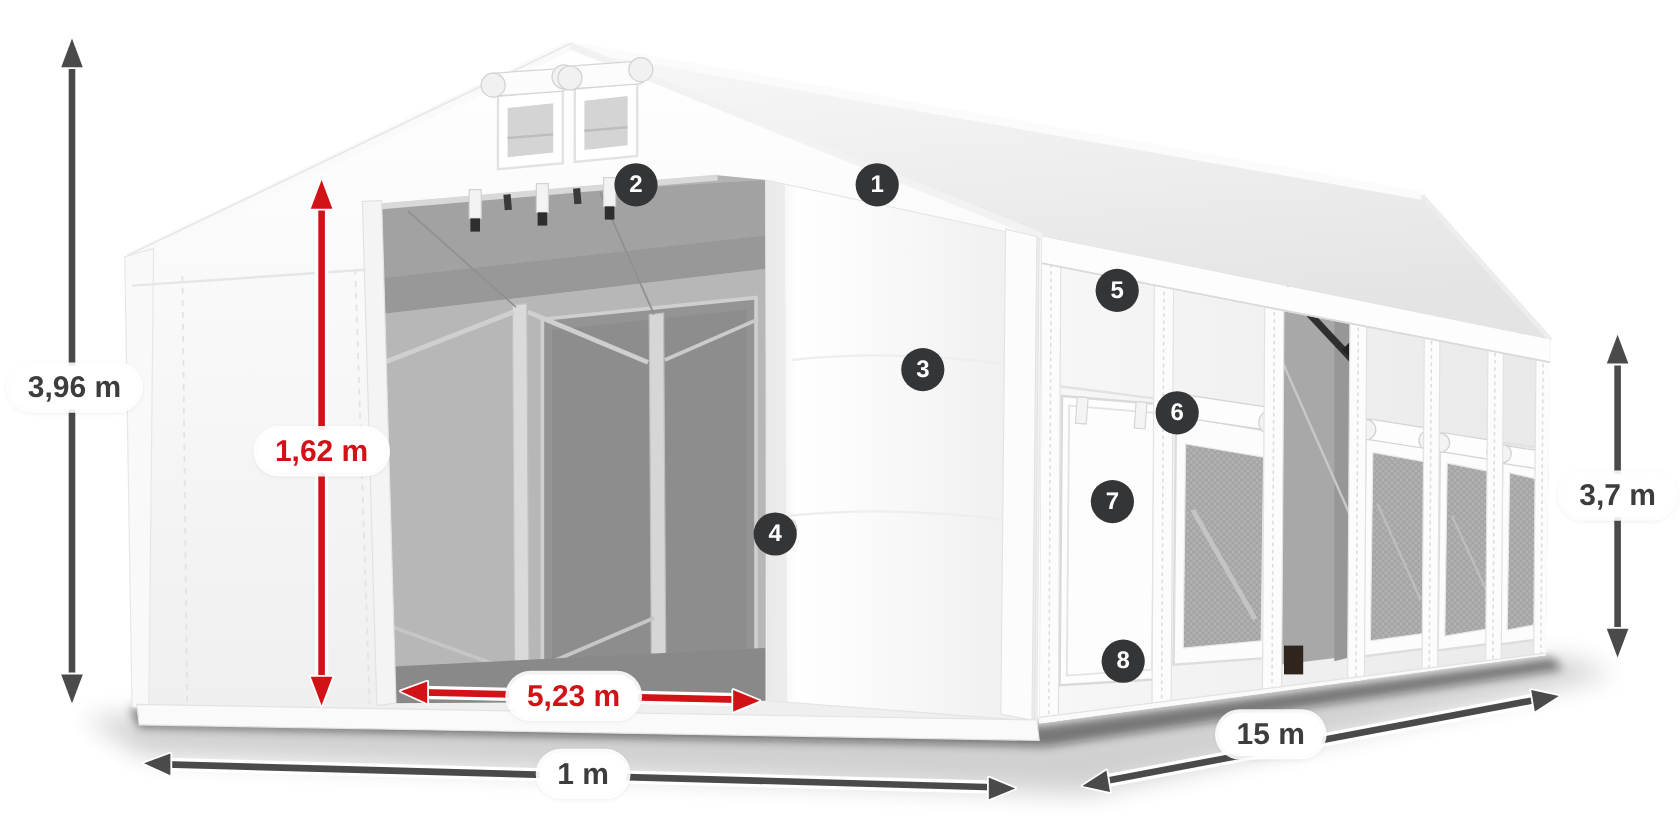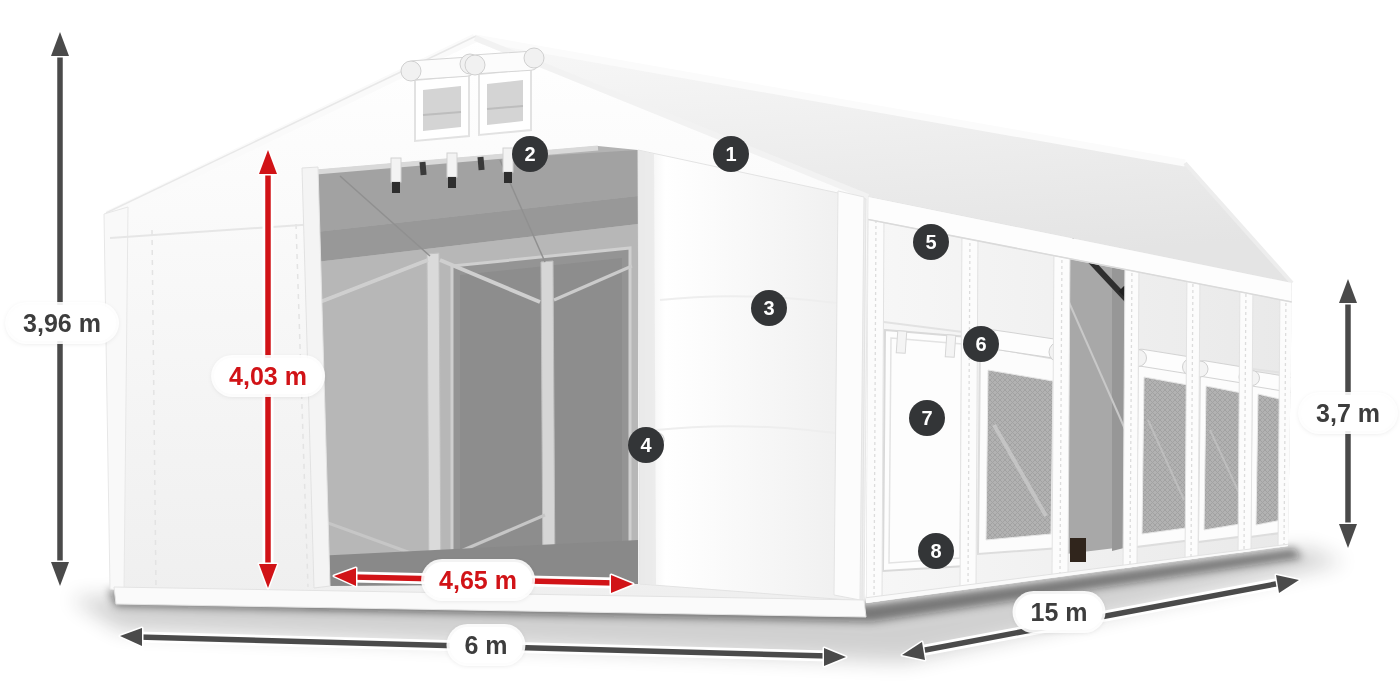--- a/index.html
+++ b/index.html
@@ -271,23 +271,23 @@
   </g>
   <g>
     <path class="halo" d="M1348,299 L1348,528"></path>
         <path class="shaft dark" d="M1348,299 L1348,528"></path>
     <polygon class="head dark" points="1348,279 1339,303 1357,303"></polygon>
     <polygon class="head dark" points="1348,548 1339,524 1357,524"></polygon>
   </g>
 </svg>
 
   <div class="pill dark" style="left:62px;top:323px">3,96 m</div>
-  <div class="pill red" style="left:268px;top:376px">4,03 m</div>
-  <div class="pill red" style="left:478px;top:580px">4,65 m</div>
-  <div class="pill dark" style="left:486px;top:645px">6 m</div>
+  <div class="pill red" style="left:268px;top:376px">1,62 m</div>
+  <div class="pill red" style="left:478px;top:580px">5,23 m</div>
+  <div class="pill dark" style="left:486px;top:645px">1 m</div>
   <div class="pill dark" style="left:1059px;top:612px">15 m</div>
   <div class="pill dark" style="left:1348px;top:413px">3,7 m</div>
 
   <div class="badge" style="left:731px;top:154px">1</div>
   <div class="badge" style="left:530px;top:154px">2</div>
   <div class="badge" style="left:769px;top:308px">3</div>
   <div class="badge" style="left:646px;top:445px">4</div>
   <div class="badge" style="left:931px;top:242px">5</div>
   <div class="badge" style="left:981px;top:344px">6</div>
   <div class="badge" style="left:927px;top:418px">7</div>

